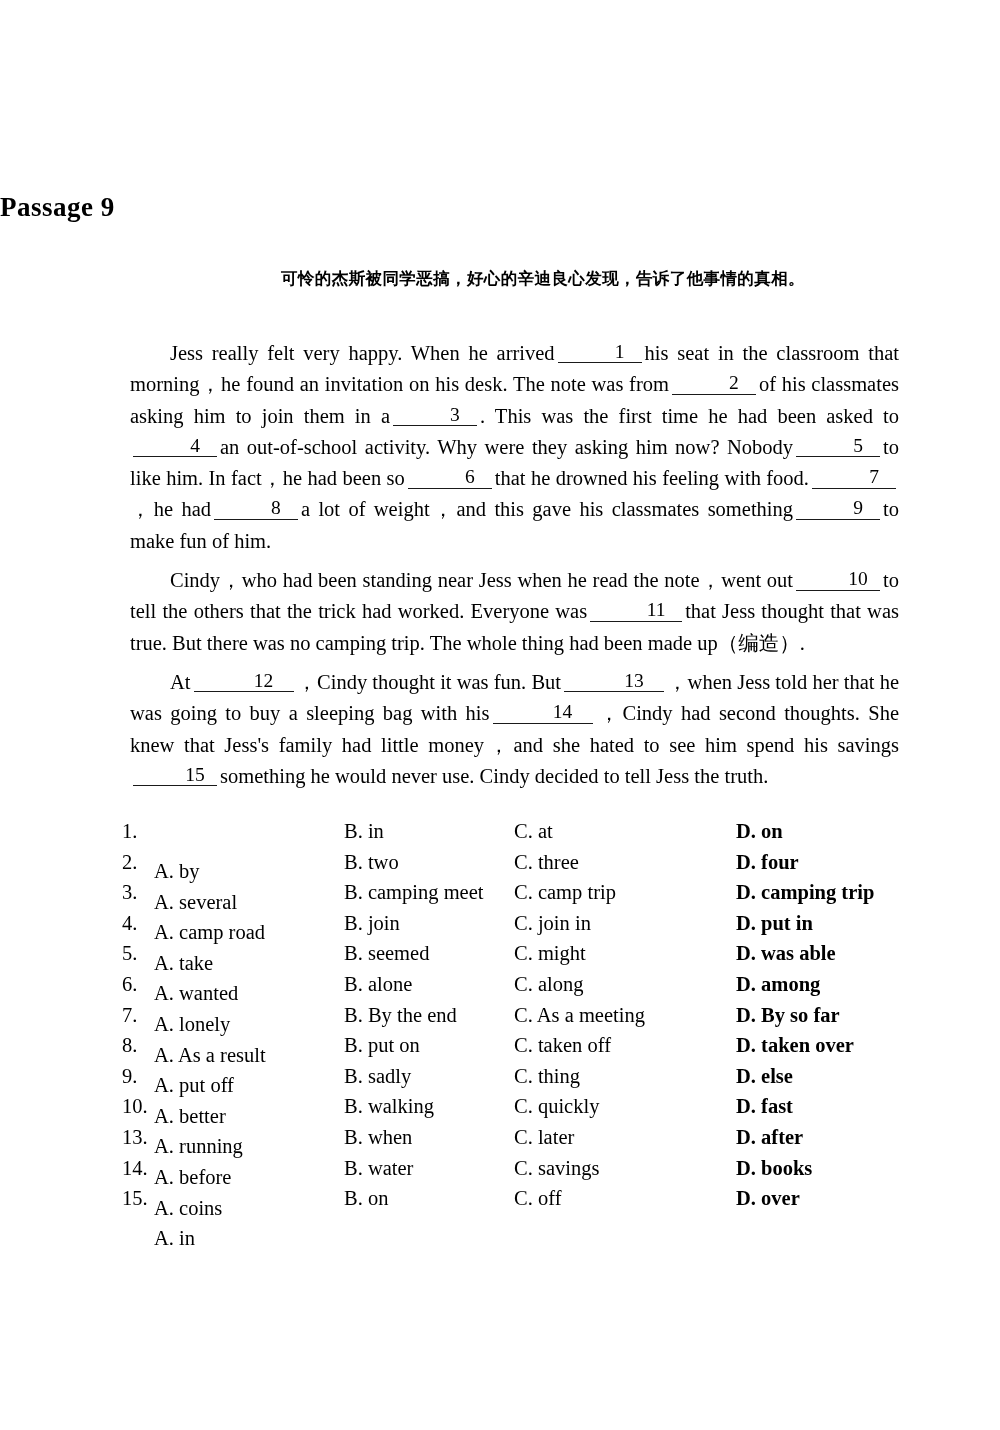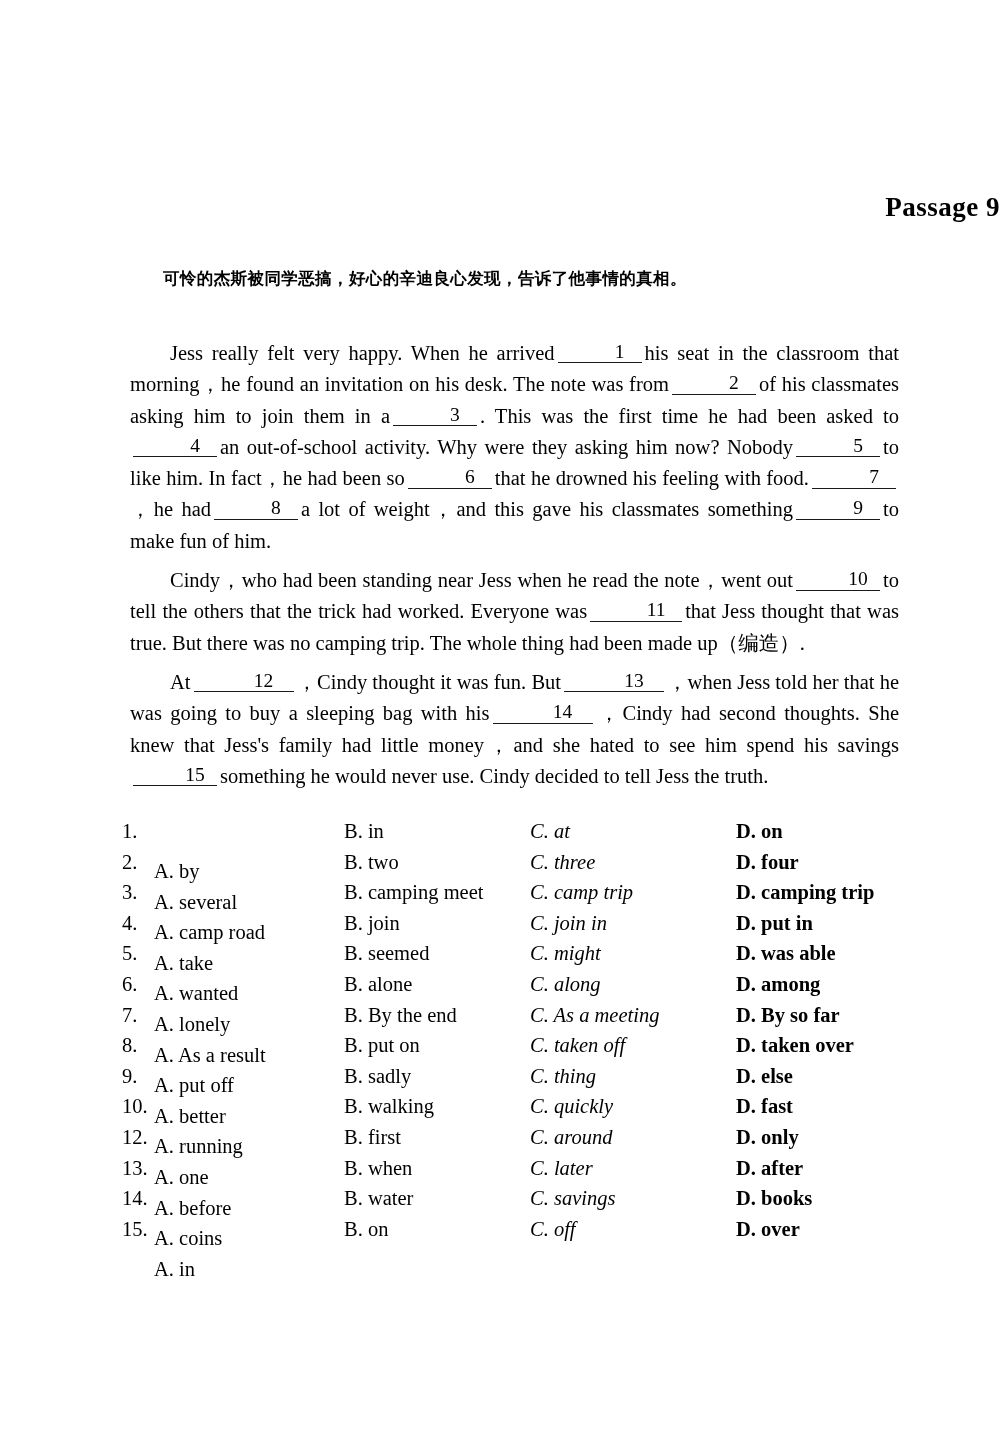--- a/index.html
+++ b/index.html
@@ -23,37 +23,38 @@
     width: 1000px;
     height: 1430px;
   }
 
   
   .title {
     position: absolute;
     left: 0;
     top: 192px;
     width: 1000px;
-    text-align: right;
+    text-align: left;
     font-size: 27px;
     font-weight: bold;
     letter-spacing: 0.5px;
   }
 
   
   .hint {
     position: absolute;
     left: 163px;
     top: 268px;
     width: 760px;
     font-family: Liberation Sans, sans-serif;
     font-size: 16.5px;
     font-weight: 600;
     letter-spacing: 0.4px;
     white-space: nowrap;
+    text-align: center;
   }
 
   
   .passage {
     position: absolute;
     left: 122px;
     top: 330px;
     width: 785px;
     font-size: 20.5px;
     line-height: 31.3px;
@@ -97,21 +98,21 @@
     white-space: nowrap;
   }
   .opt-num {
     position: absolute;
     left: 0;
     width: 36px;
     text-align: left;
   }
   .opt-a { position: absolute; left: 32px; margin-top: 40px; }
   .opt-b { position: absolute; left: 222px; }
-  .opt-c { position: absolute; left: 408px; font-style: italic; }
+  .opt-c { position: absolute; left: 392px; }
   .opt-d { position: absolute; left: 614px; font-weight: bold; }
 </style>
 </head>
 <body>
 
 <div class="page">
 
   <div class="title">Passage 9</div>
 
   <div class="hint">可怜的杰斯被同学恶搞，好心的辛迪良心发现，告诉了他事情的真相。</div>
@@ -192,27 +193,20 @@
         <span class="opt-d">D. else</span>
       </div>
       <div class="opt-row">
         <span class="opt-num">10.</span>
         <span class="opt-a">A. running</span>
         <span class="opt-b">B. walking</span>
         <span class="opt-c">C. quickly</span>
         <span class="opt-d">D. fast</span>
       </div>
       <div class="opt-row">
-        <span class="opt-num">12.</span>
-        <span class="opt-a">A. one</span>
-        <span class="opt-b">B. first</span>
-        <span class="opt-c">C. around</span>
-        <span class="opt-d">D. only</span>
-      </div>
-      <div class="opt-row">
         <span class="opt-num">13.</span>
         <span class="opt-a">A. before</span>
         <span class="opt-b">B. when</span>
         <span class="opt-c">C. later</span>
         <span class="opt-d">D. after</span>
       </div>
       <div class="opt-row">
         <span class="opt-num">14.</span>
         <span class="opt-a">A. coins</span>
         <span class="opt-b">B. water</span>

